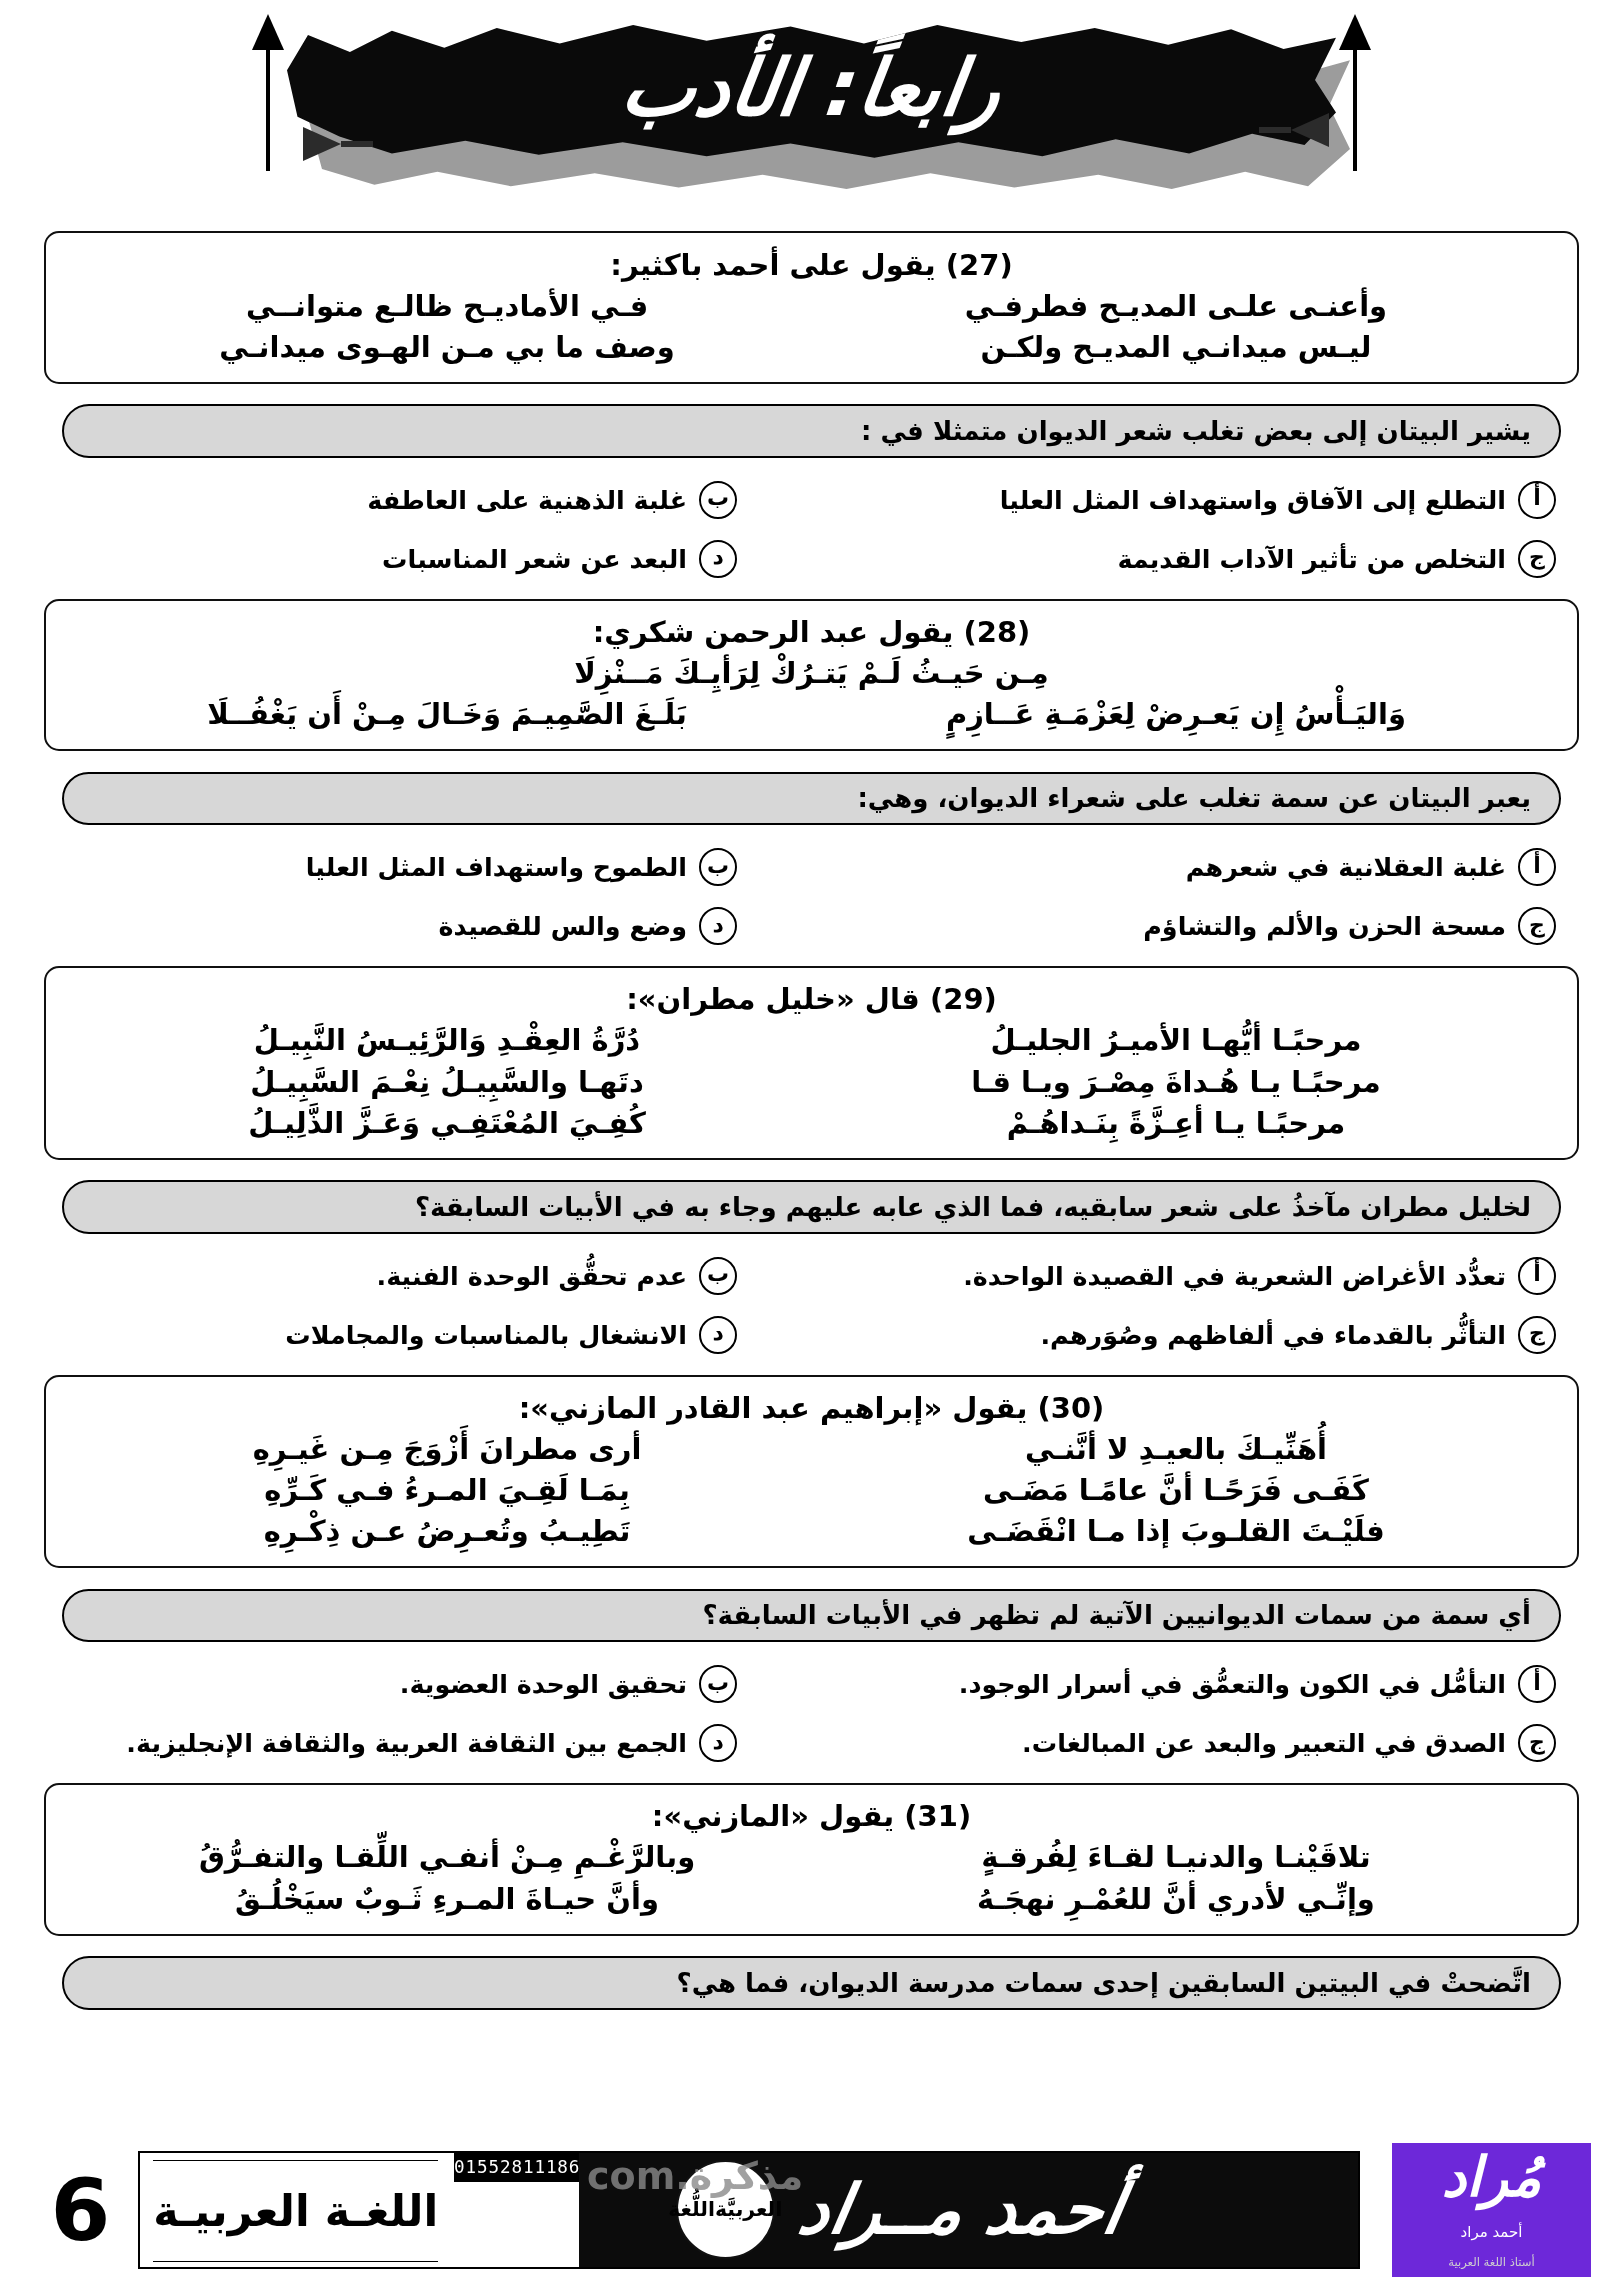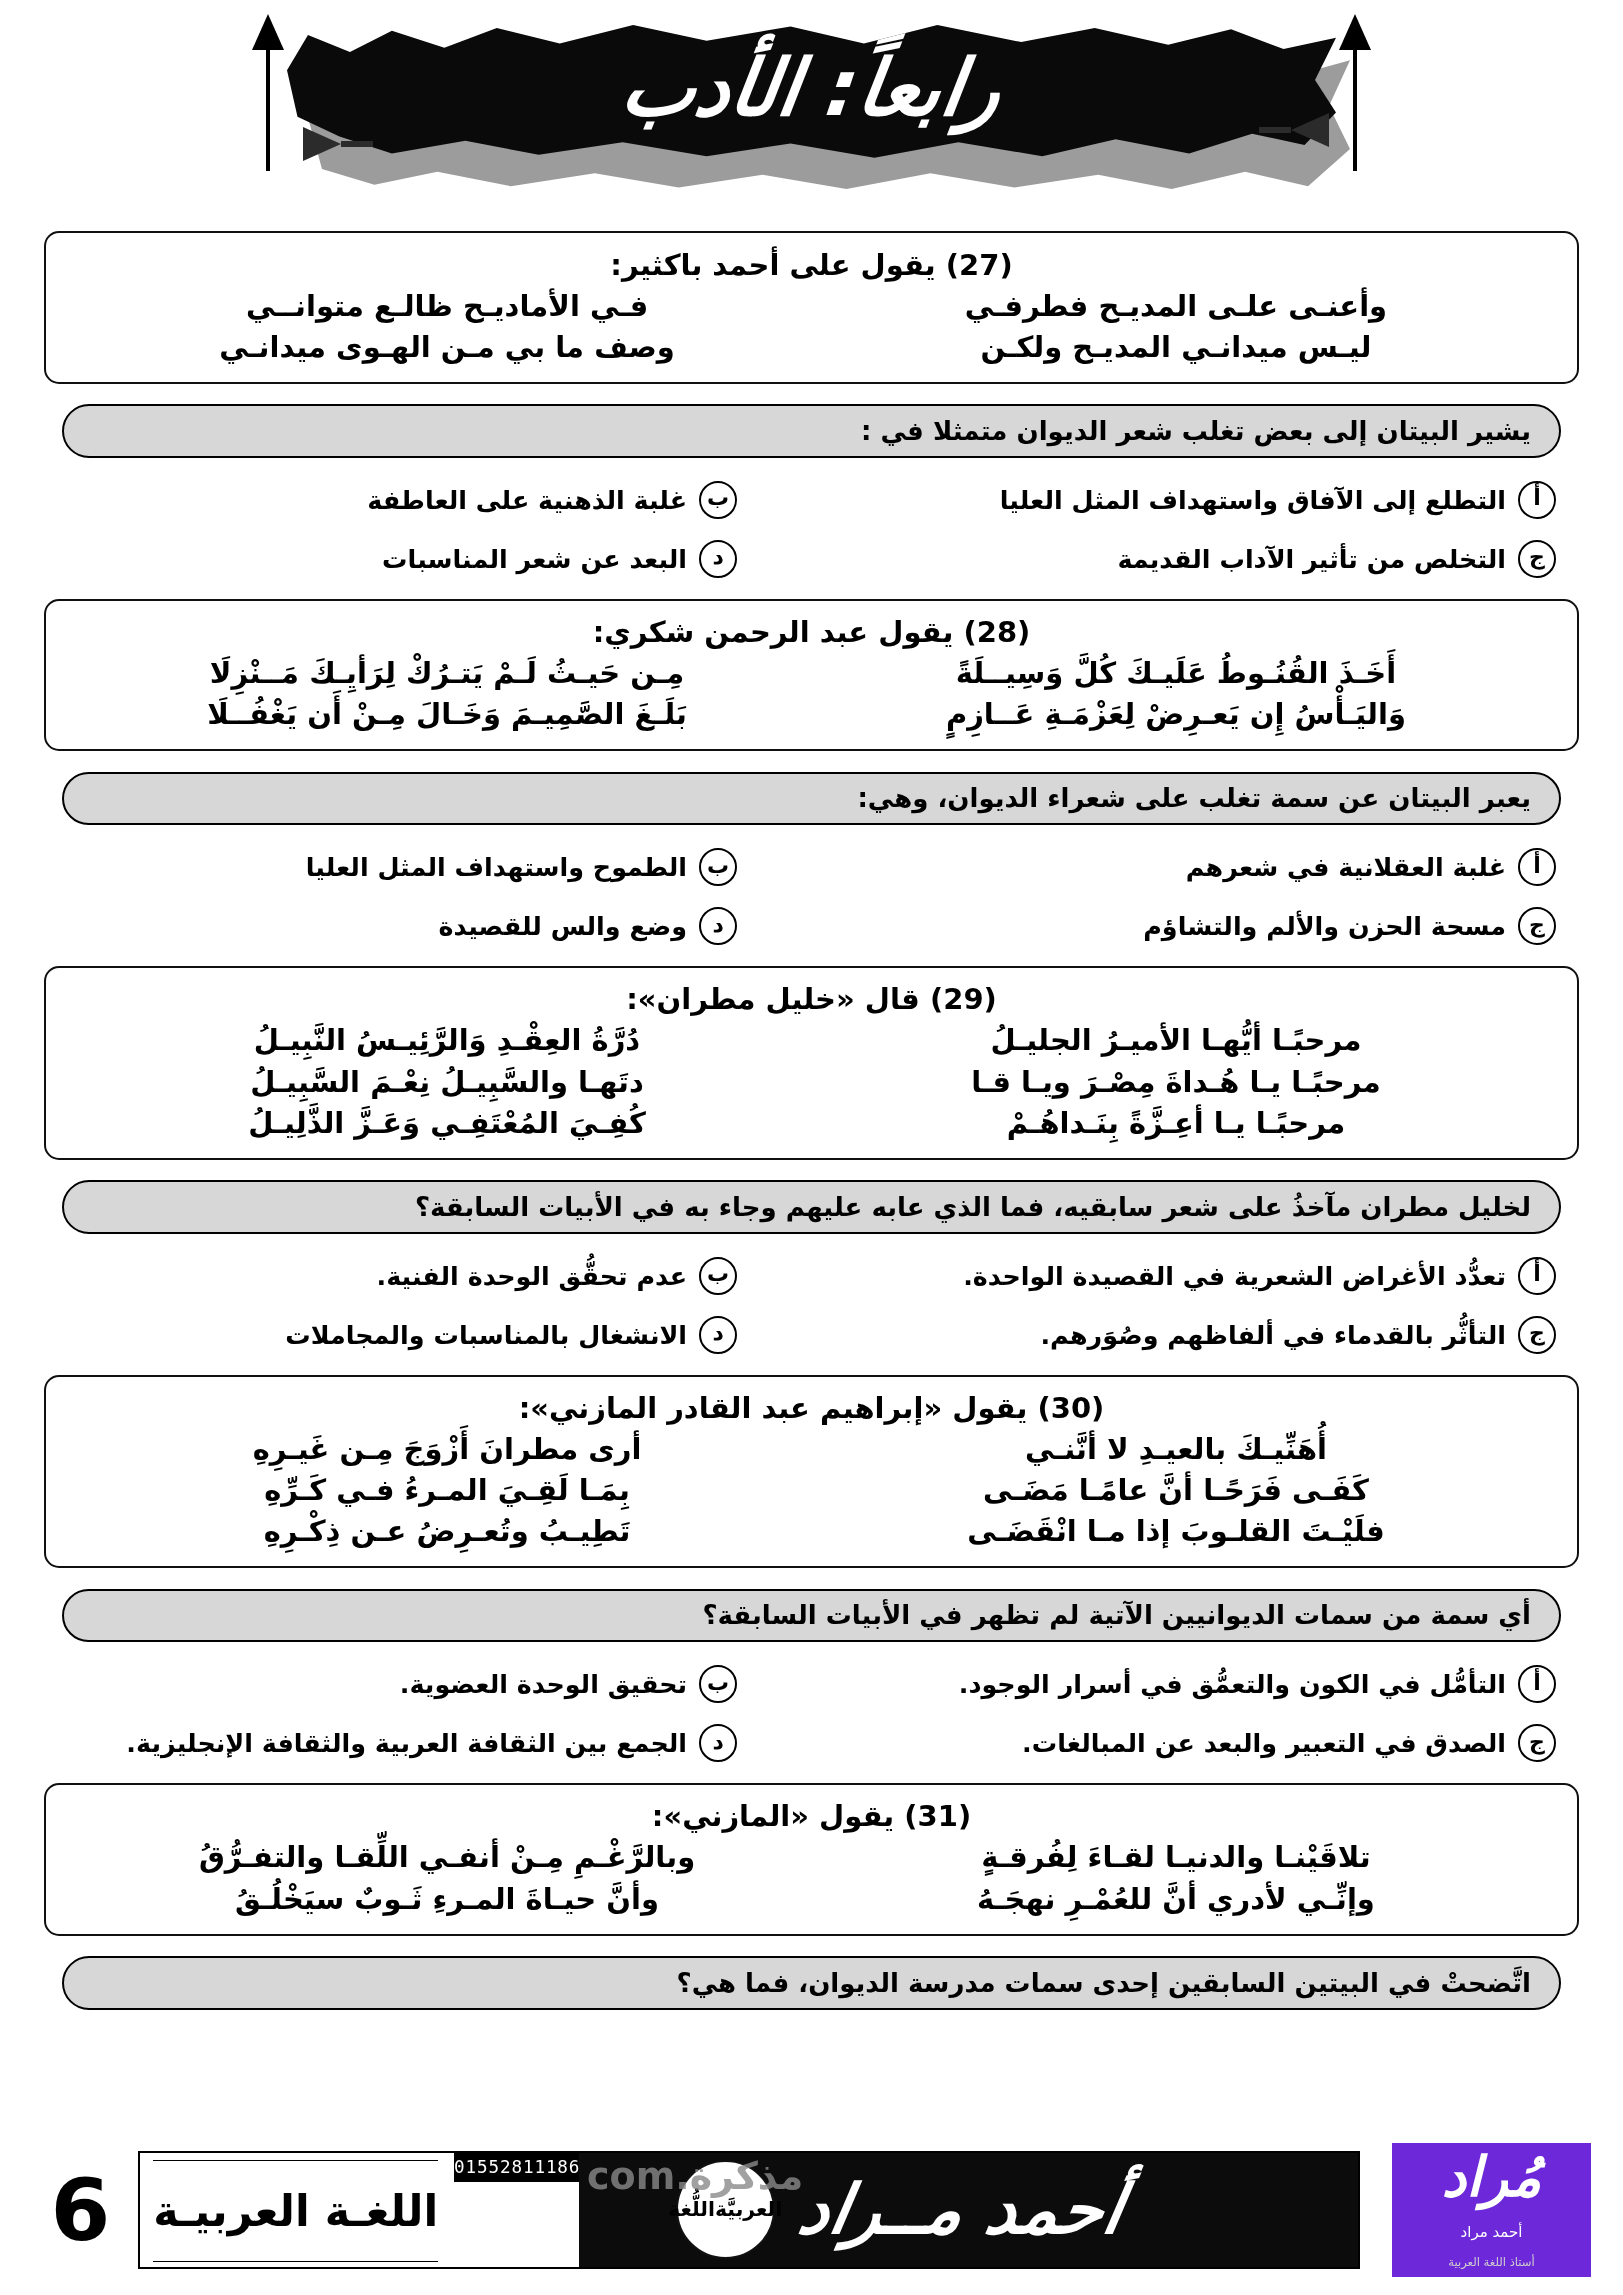--- a/index.html
+++ b/index.html
@@ -164,21 +164,20 @@
         <span class="opt-letter">د</span>
         <span class="opt-text">البعد عن شعر المناسبات</span>
       </div>
     </div>
   </section>
 
   <section class="question">
     <div class="poem-box">
       <div class="poem-intro">(28) يقول عبد الرحمن شكري:</div>
       <div class="verse">
-        <span class="hemi">أَخَـذَ القُنُـوطُ عَلَيـكَ كُلَّ وَسِيــلَةً</span>
         <span class="hemi">مِـن حَيـثُ لَـمْ يَتـرُكْ لِرَأيِـكَ مَــنْزِلَا</span>
       </div>
       <div class="verse">
         <span class="hemi">وَاليَـأْسُ إِن يَعـرِضْ لِعَزْمَـةِ عَــازِمٍ</span>
         <span class="hemi">بَلَـغَ الصَّمِيـمَ وَخَـالَ مِـنْ أَن يَغْفُــلَا</span>
       </div>
     </div>
     <div class="prompt-bar">يعبر البيتان عن سمة تغلب على شعراء الديوان، وهي:</div>
     <div class="option-row">
       <div class="option col-right">

